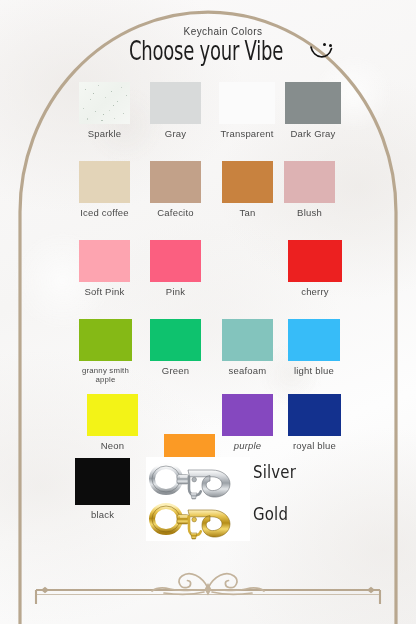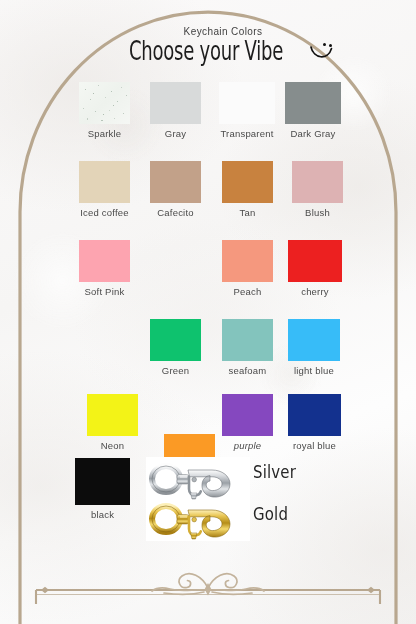--- a/index.html
+++ b/index.html
@@ -224,42 +224,46 @@
         <div class="lbl">Iced coffee</div>
       </div>
       <div class="cell" style="left:150px;width:51px;">
         <div class="sw" style="background:#c2a189;"></div>
         <div class="lbl">Cafecito</div>
       </div>
       <div class="cell" style="left:222px;width:51px;">
         <div class="sw" style="background:#c8823f;"></div>
         <div class="lbl">Tan</div>
       </div>
-      <div class="cell" style="left:288px;width:59px;">
+      <div class="cell" style="left:280px;width:59px;">
         <div class="sw" style="background:#ddb2b3;"></div>
         <div class="lbl">Blush</div>
       </div>
     </div>
 
     <div class="swatch-row" style="top:240px;">
       <div class="cell" style="left:79px;width:51px;">
         <div class="sw" style="background:#fda4b0;"></div>
         <div class="lbl">Soft Pink</div>
       </div>
-      <div class="cell" style="left:222px;width:51px;">
-        <div class="sw" style="background:#f5987e;"></div>
-        <div class="lbl">Peach</div>
+      <div class="cell" style="left:150px;width:51px;">
+        <div class="sw" style="background:#fb5f80;"></div>
+        <div class="lbl">Pink</div>
       </div>
       <div class="cell" style="left:288px;width:54px;">
         <div class="sw" style="background:#ec2020;width:54px;"></div>
         <div class="lbl">cherry</div>
       </div>
     </div>
 
     <div class="swatch-row" style="top:319px;">
+      <div class="cell" style="left:79px;width:53px;">
+        <div class="sw" style="background:#85b916;width:53px;"></div>
+        <div class="lbl two-line">granny smith apple</div>
+      </div>
       <div class="cell" style="left:150px;width:51px;">
         <div class="sw" style="background:#0ec26e;"></div>
         <div class="lbl">Green</div>
       </div>
       <div class="cell" style="left:222px;width:51px;">
         <div class="sw" style="background:#83c4bd;"></div>
         <div class="lbl">seafoam</div>
       </div>
       <div class="cell" style="left:288px;width:52px;">
         <div class="sw" style="background:#37bcf8;width:52px;"></div>

